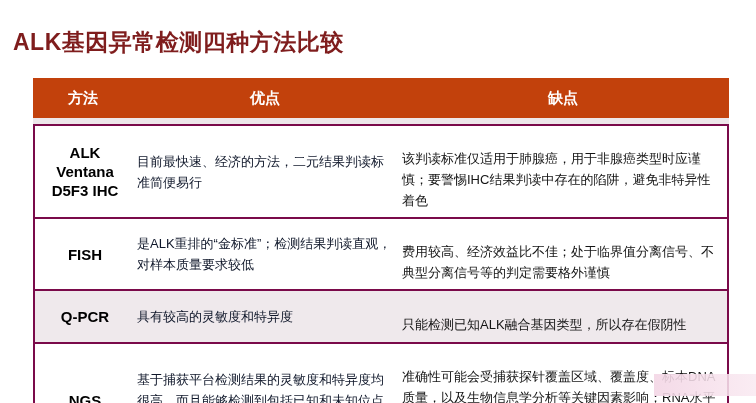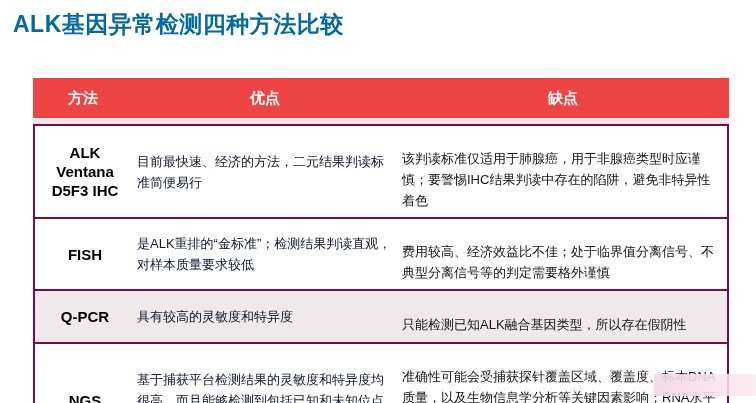--- a/index.html
+++ b/index.html
@@ -4,28 +4,28 @@
 <style>
   * { margin:0; padding:0; box-sizing:border-box; }
   html,body { width:756px; height:403px; }
   body {
     position:relative;
     background:#ffffff;
     font-family:"Liberation Sans","DejaVu Sans",sans-serif;
     overflow:hidden;
   }
   .page-title {
-    position:absolute; left:13px; top:9px;
-    font-size:23px; font-weight:bold; color:#0369a1; letter-spacing:.5px;
+    position:absolute; left:13px; top:27px;
+    font-size:23px; font-weight:bold; color:#7f1d1d; letter-spacing:.5px;
     white-space:nowrap;
   }
   .table-wrap { position:absolute; left:33px; top:78px; width:696px; }
   .thead {
     display:flex; align-items:center;
-    height:40px; background:#ef4444;
+    height:40px; background:#c2410c;
     color:#ffffff; font-weight:bold; font-size:15px;
   }
   .th { text-align:center; }
   .th.c1 { width:100px; }
   .th.c2 { width:264px; }
   .th.c3 { width:332px; }
   .gap-stripe { height:6px; background:#EDE7EA; }
   .tbody { border:2px solid #7A0A4A; background:#ffffff; }
   .trow { display:flex; align-items:center; }
   .trow + .trow { border-top:2px solid #7A0A4A; }

